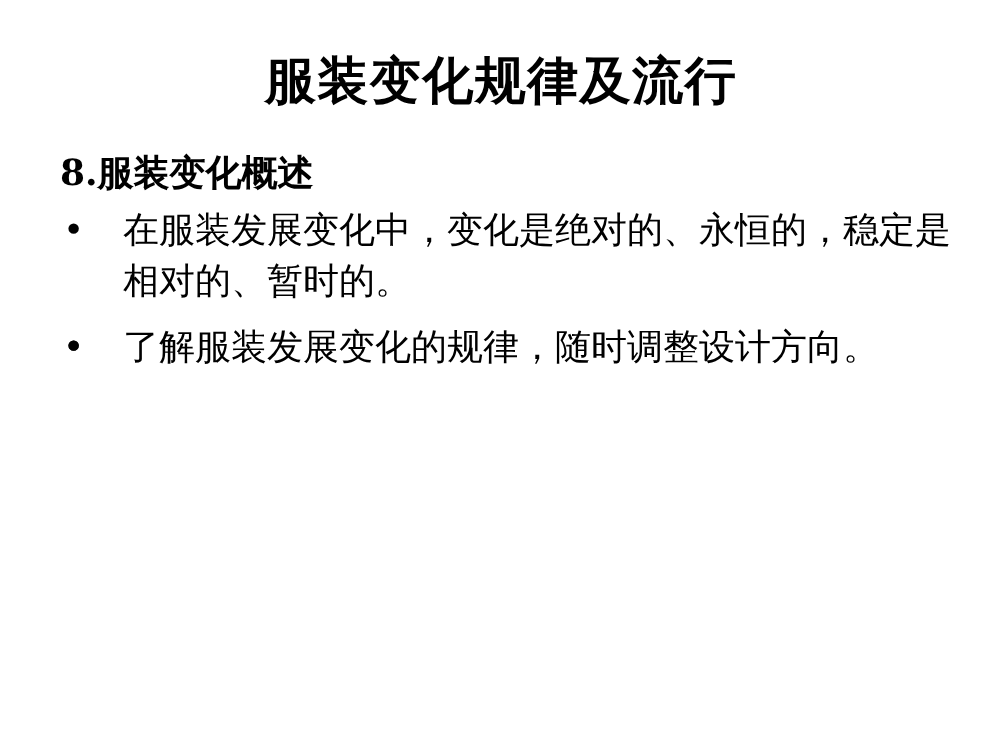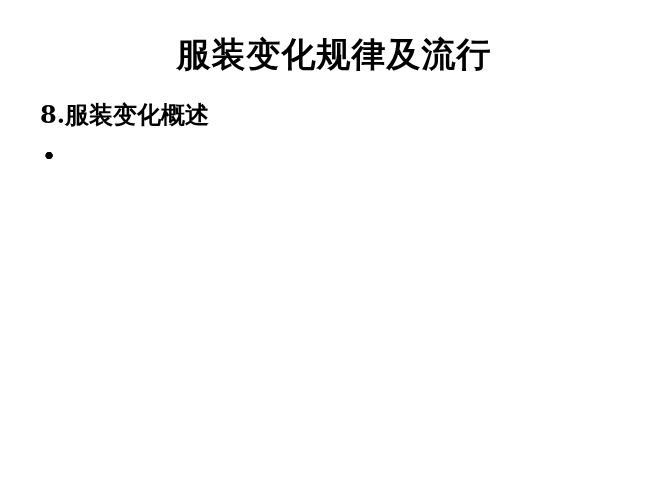--- a/index.html
+++ b/index.html
@@ -67,23 +67,25 @@
 
   <h1 class="slide-title">服装变化规律及流行</h1>
 
   <div class="body-area">
 
     <div class="section-heading">8.服装变化概述</div>
 
     <ul class="bullets">
       <li>
         <span class="dot">•</span>
+        <span>在服装发展变化中，变化是绝对的、永恒的，稳定是相对的、暂时的。</span>
       </li>
       <li>
         <span class="dot">•</span>
       </li>
       <li>
         <span class="dot">•</span>
+        <span>了解服装发展变化的规律，随时调整设计方向。</span>
       </li>
     </ul>
 
   </div>
 </div>
 
 </body></html>

